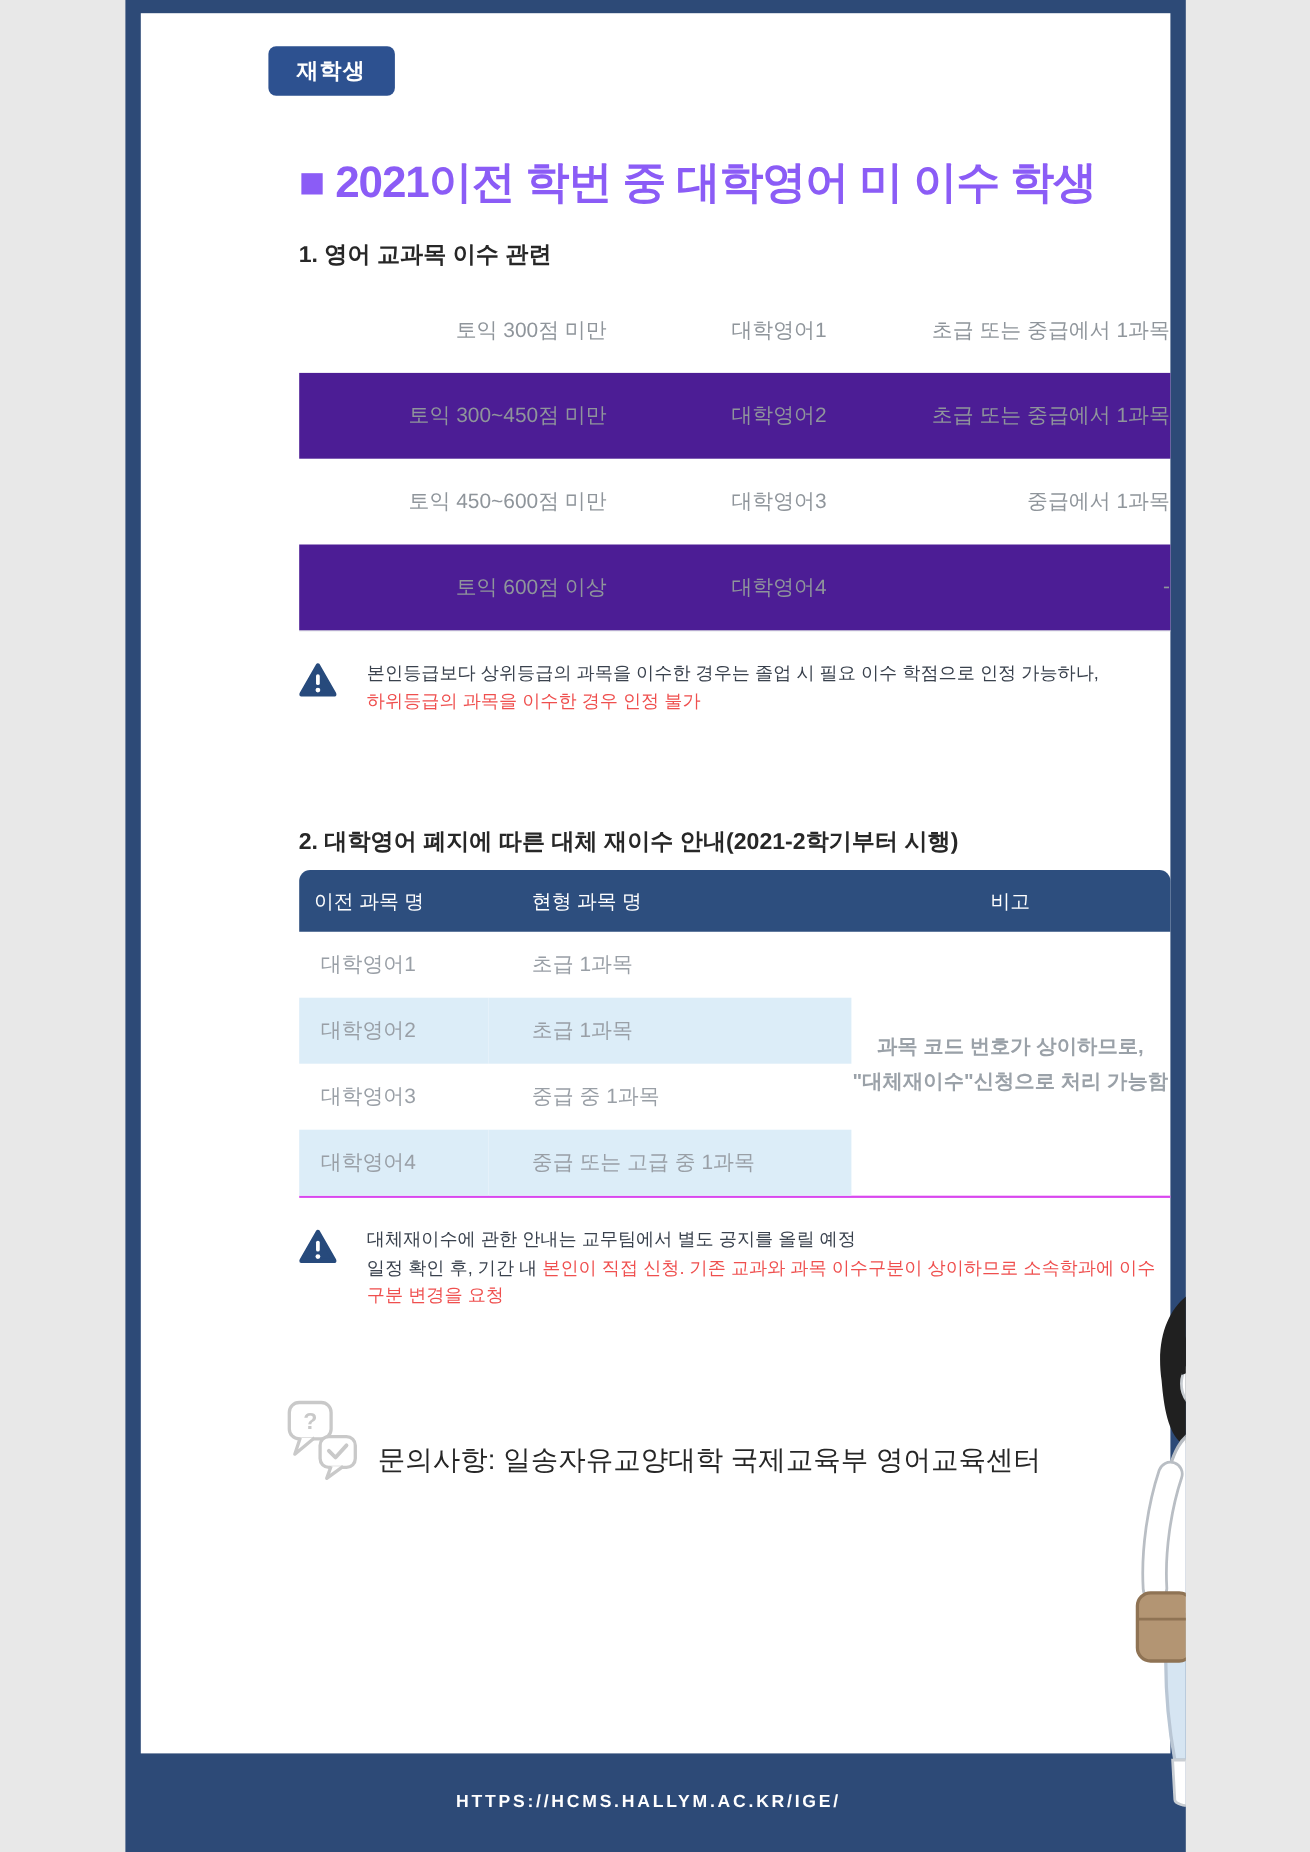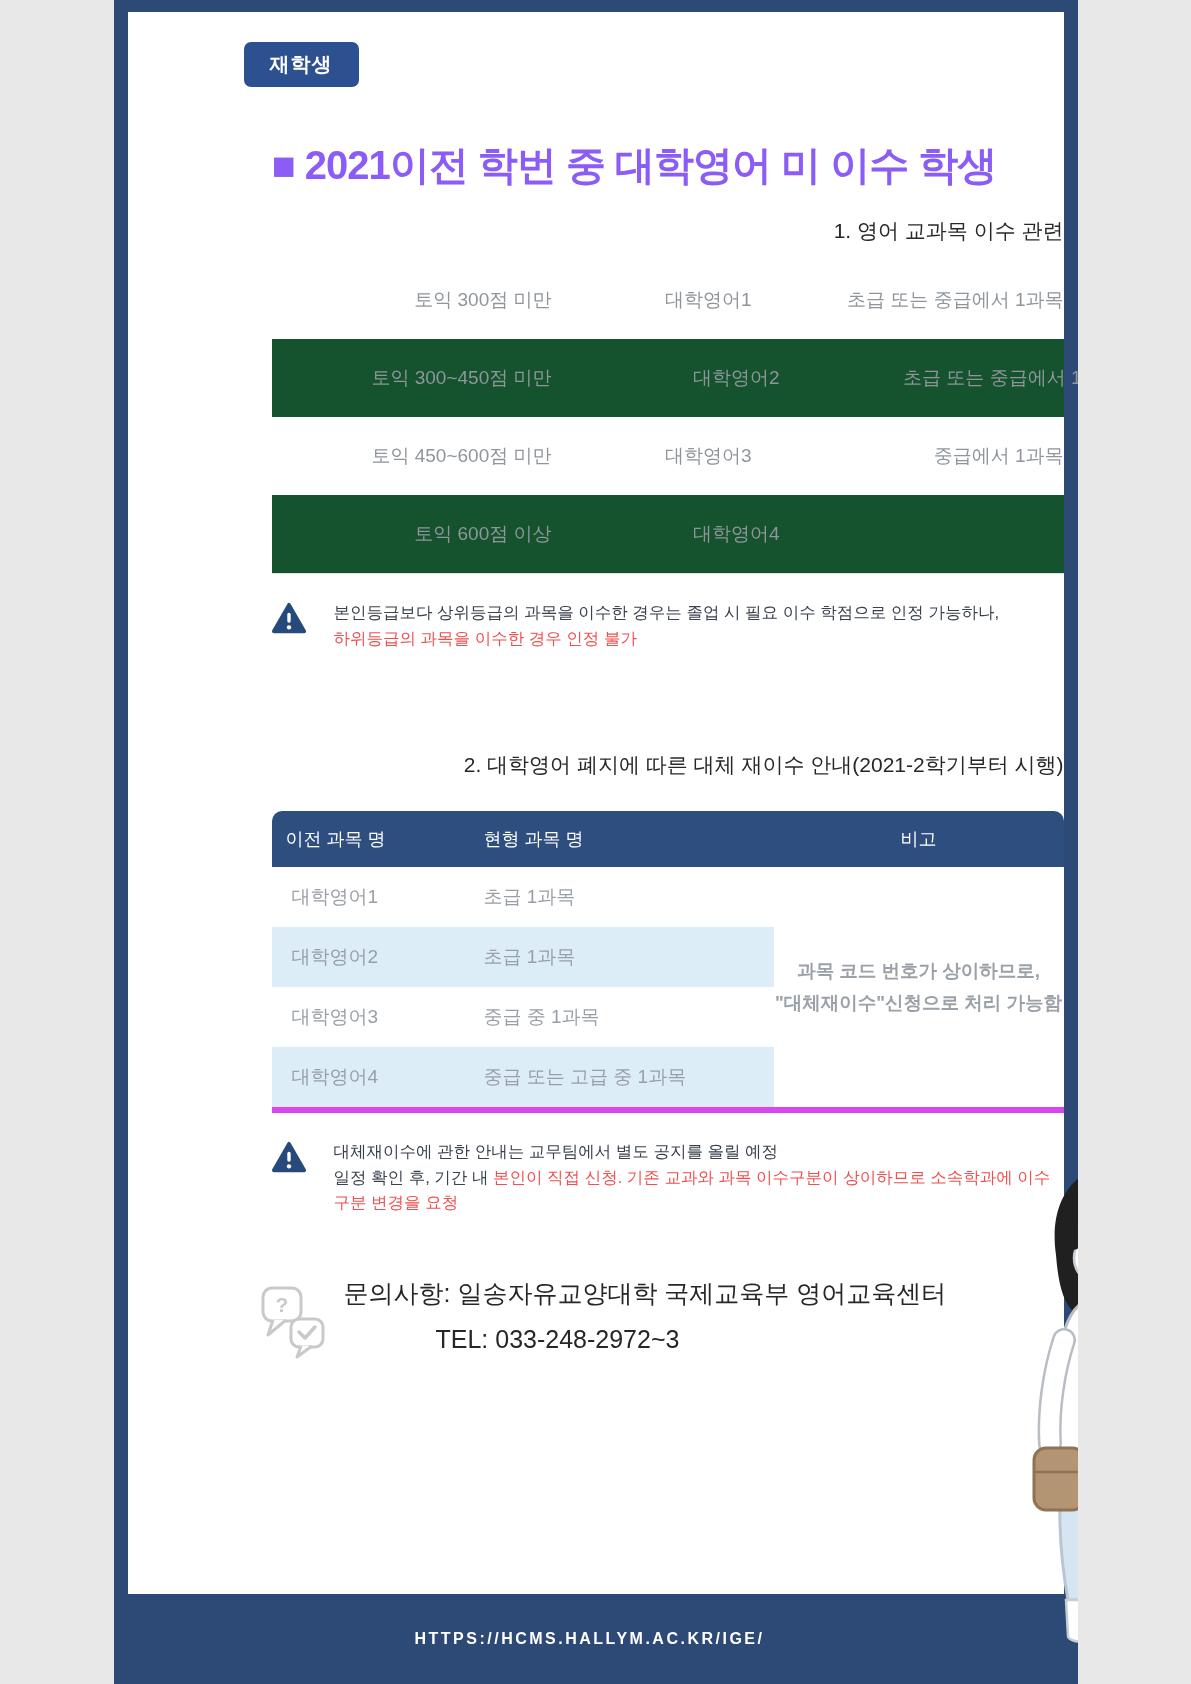--- a/index.html
+++ b/index.html
@@ -45,22 +45,21 @@
     color: #8b5cf6;
     letter-spacing: -1px;
     white-space: nowrap;
   }
   .page-title .bullet { margin-right: 10px; }
 
   .section-heading {
     margin-top: 24px;
     font-size: 21px;
     color: #272727;
-    font-weight: 400;
-    text-align: right;
+    font-weight: 700;
   }
   .section-heading.second { margin-top: 100px; }
 
   
   .table1 { margin-top: 16px; border-bottom: 1px solid #dcdfe3; }
   .t1-header {
     display: grid;
     grid-template-columns: 280px 200px 312px;
     height: 84px;
     background: #2d4e7e;
@@ -72,24 +71,24 @@
   .t1-header > div { text-align: center; }
   .t1-row {
     display: grid;
     grid-template-columns: 280px 200px 312px;
     height: 78px;
     align-items: center;
     color: #8f959b;
     font-size: 19px;
   }
   .t1-row > div { text-align: right; }
-  .t1-row.shaded { background: #14532d; gap: 28px; }
-
-  
-  .table2 { margin-top: 32px; border-bottom: 6px solid #d946ef; }
+  .t1-row.shaded { background: #4c1d95; }
+
+  
+  .table2 { margin-top: 12px; border-bottom: 2px solid #d946ef; }
   .t2-header {
     display: grid;
     grid-template-columns: 172px 330px 290px;
     height: 56px;
     background: #2d4e7e;
     border-radius: 10px 10px 0 0;
     align-items: center;
     color: #ffffff;
     font-size: 18px;
   }
@@ -268,21 +267,20 @@
       <svg class="c-icon" width="78" height="80" viewBox="0 0 78 80">
         <rect x="7" y="5" width="38" height="33" rx="9" fill="#ffffff" stroke="#c9c9c9" stroke-width="3"></rect>
         <path d="M17 37 L12 52 L30 37" fill="#ffffff" stroke="#c9c9c9" stroke-width="3" stroke-linejoin="round"></path>
         <text x="26" y="29" text-anchor="middle" font-size="21" font-weight="bold" fill="#c9c9c9" font-family="Liberation Sans, sans-serif">?</text>
         <rect x="35" y="36" width="32" height="28" rx="8" fill="#ffffff" stroke="#c9c9c9" stroke-width="3"></rect>
         <path d="M45 63 L41 74 L56 63" fill="#ffffff" stroke="#c9c9c9" stroke-width="3" stroke-linejoin="round"></path>
         <path d="M43 49 l6 6 l10 -11" fill="none" stroke="#c9c9c9" stroke-width="3.5" stroke-linecap="round" stroke-linejoin="round"></path>
       </svg>
       <div class="c-text">
         <div class="c-line1">문의사항: 일송자유교양대학 국제교육부 영어교육센터</div>
-        <div class="c-line2">TEL: 033-248-2972~3</div>
       </div>
     </div>
 
     <svg class="illustration" viewBox="0 0 290 648">
 
       <path d="M108,180 C125,120 150,60 176,30" fill="none" stroke="#b9bec4" stroke-width="30" stroke-linecap="round"></path>
       <path d="M108,180 C125,120 150,60 176,30" fill="none" stroke="#ffffff" stroke-width="24" stroke-linecap="round"></path>
 
       <g>
         <ellipse cx="184" cy="22" rx="17" ry="14" fill="#ffffff" stroke="#b9bec4" stroke-width="3" transform="rotate(-25 184 22)"></ellipse>

